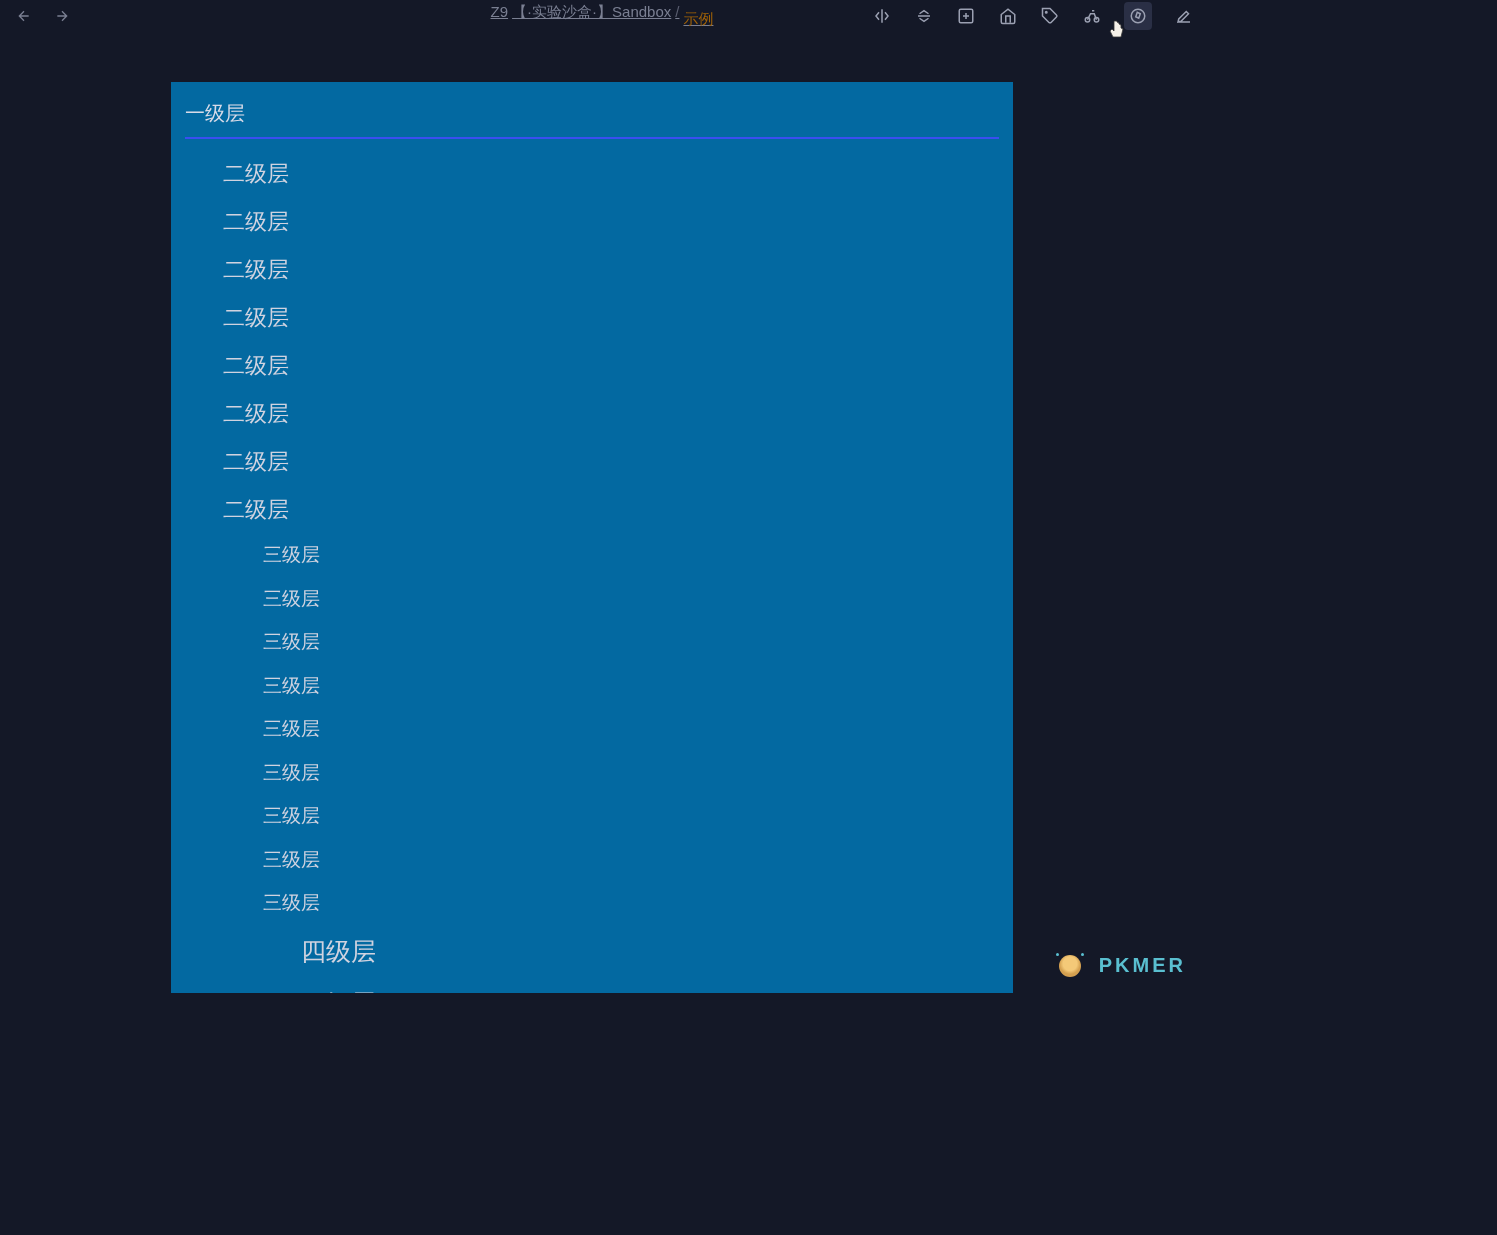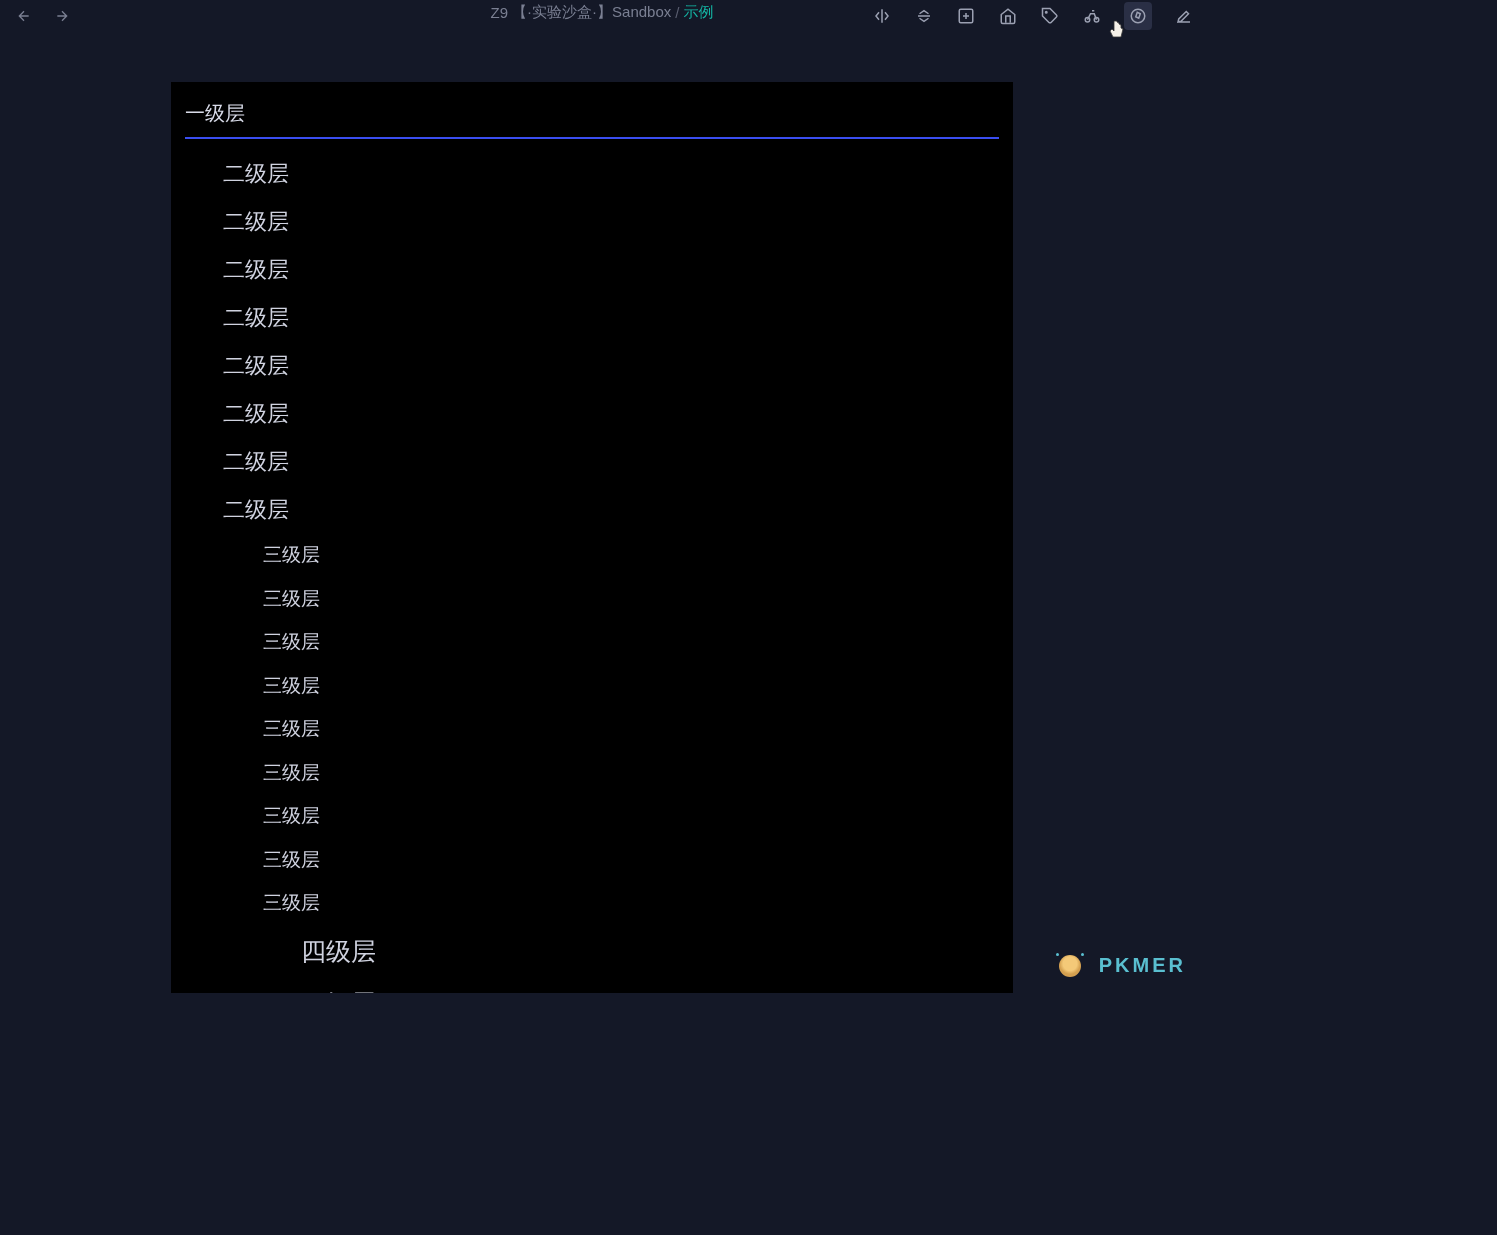--- a/index.html
+++ b/index.html
@@ -38,29 +38,30 @@
       color: #7a7f92;
     }
     
     .icon-btn svg { stroke: currentColor; }
     
     .breadcrumb {
       position: absolute;
       left: 50%;
       transform: translateX(-50%);
       display: flex;
-      align-items: center;
+      align-items: flex-start;
       gap: 4px;
       font-size: 15px;
       color: #7a7f92;
       top: 3px;
+      text-decoration: underline;
     }
     
     .breadcrumb .sep { color: #5a5e70; }
-    .breadcrumb .current { color: #14b8a6; font-weight: 500; }
+    .breadcrumb .current { color: #a16207; font-weight: 500; margin-top: 7px; }
     
     .toolbar-right {
       position: absolute;
       right: 10px;
       top: 2px;
       display: flex;
       gap: 22px;
       align-items: center;
     }
     
@@ -75,21 +76,21 @@
     
     .content-area {
       margin-top: 50px;
       display: flex;
       justify-content: center;
       padding-left: 0;
     }
     
     .card {
       width: 842px;
-      background: #000000;
+      background: #0369a1;
       padding: 18px 14px 40px 14px;
       margin-left: -20px;
     }
     
     .level1 {
       font-size: 20px;
       color: #d8dbe8;
       padding-bottom: 10px;
       border-bottom: 2px solid #3a4ef0;
       margin-bottom: 18px;

